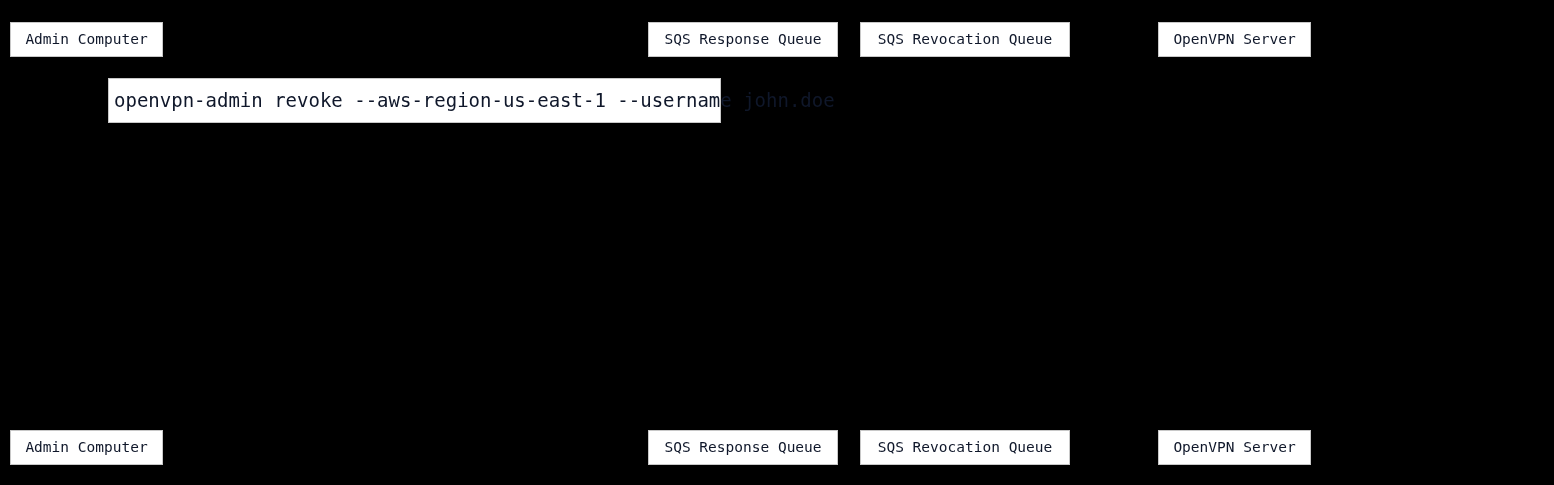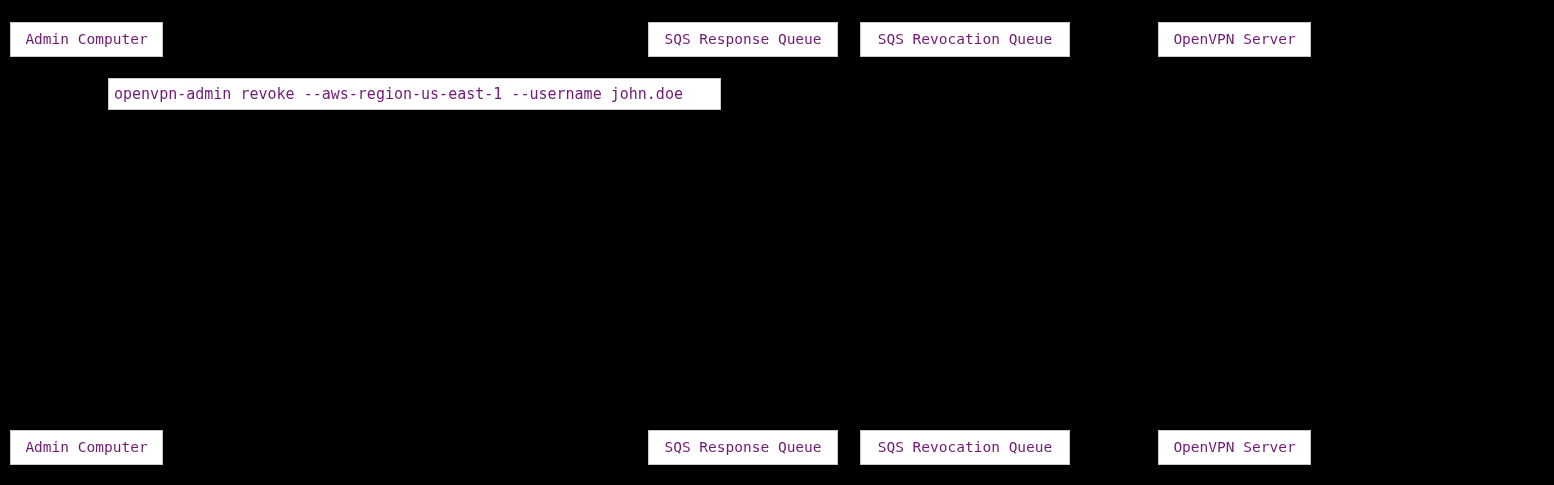--- a/index.html
+++ b/index.html
@@ -19,37 +19,37 @@
     background: #000000;
     overflow: hidden;
   }
 
   
   .node-box {
     position: absolute;
     box-sizing: border-box;
     background: #FFFFFF;
     border: 1px solid #C8C8C8;
-    color: #701a75;
+    color: #0f172a;
     display: flex;
     align-items: center;
     justify-content: center;
     white-space: pre;
     line-height: 1;
     letter-spacing: 0px;
   }
 
   .participant-box {
     height: 35px;
     font-size: 14.5px;
   }
 
   .message-box {
-    height: 32px;
-    font-size: 15px;
+    height: 45px;
+    font-size: 19px;
     padding: 0 5px;
     justify-content: flex-start;
   }
 
   
   .lifeline {
     position: absolute;
     width: 1px;
     background: #000000;
   }

